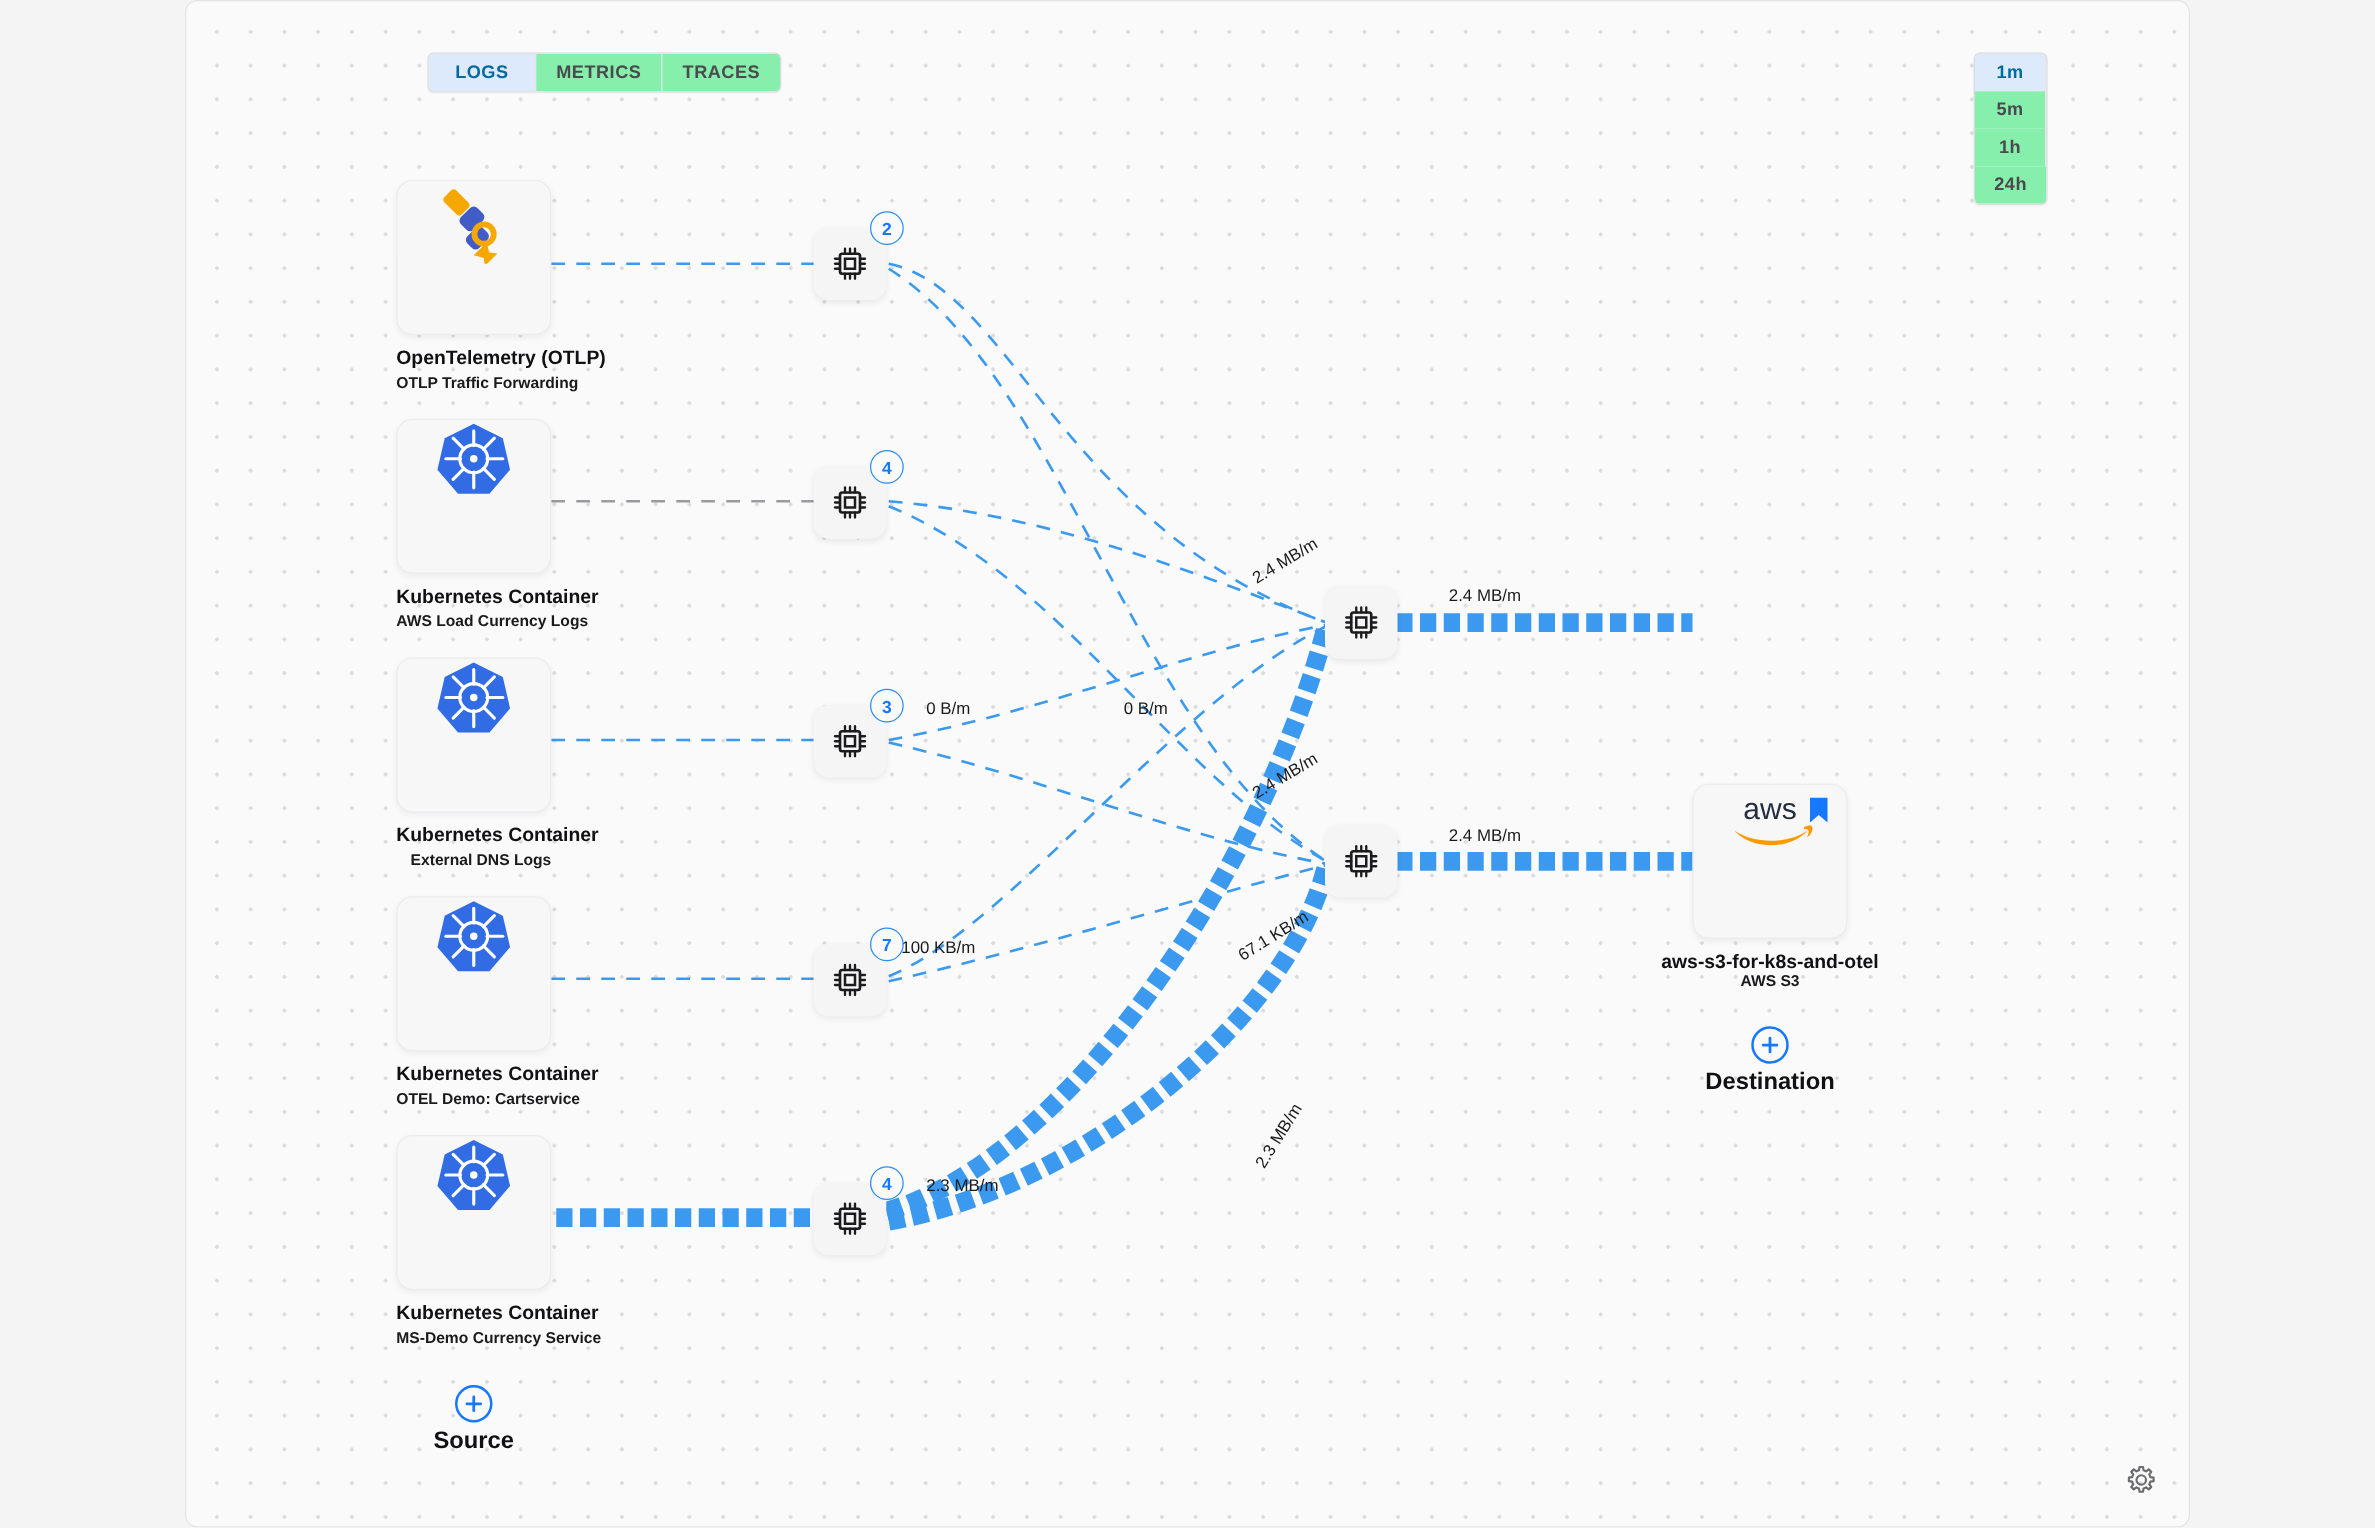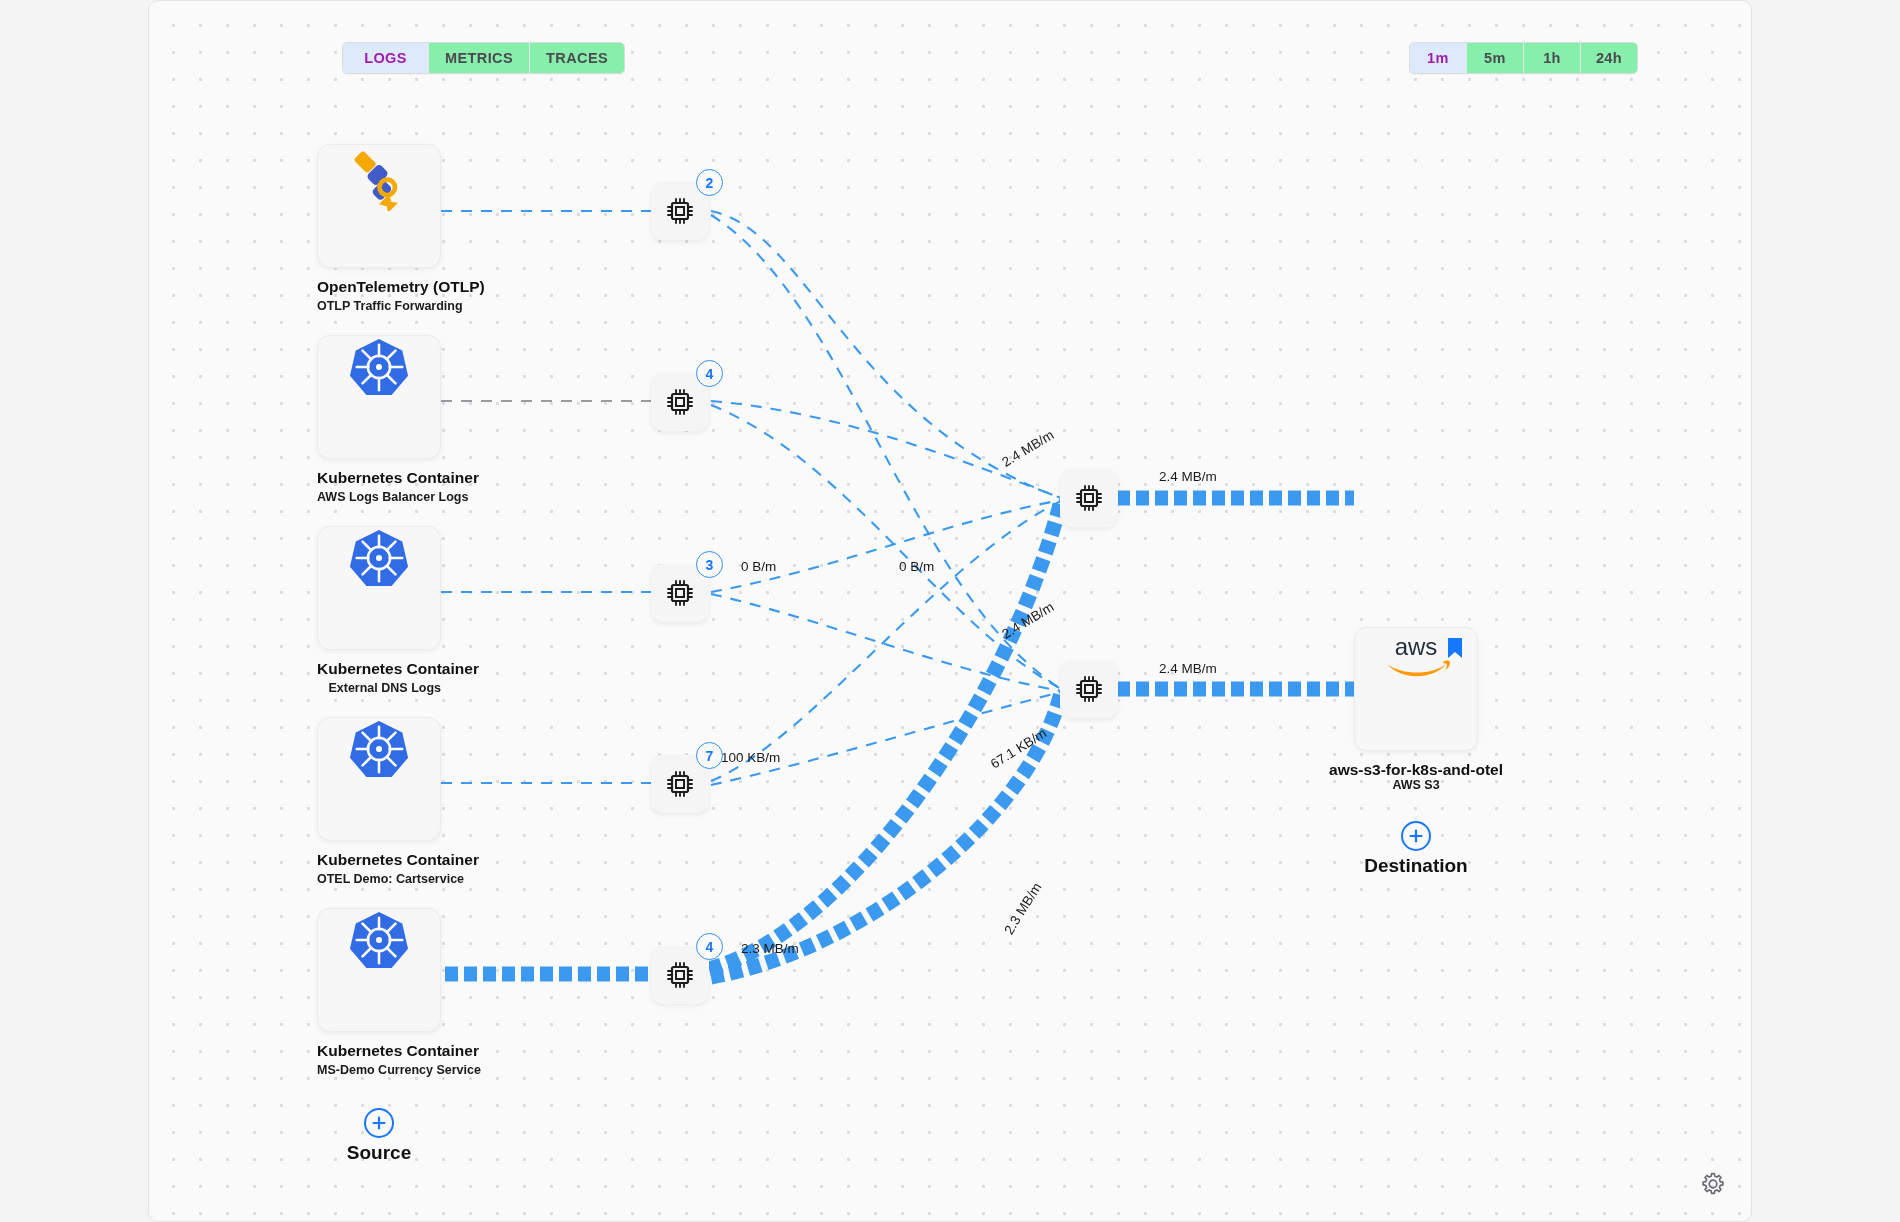--- a/index.html
+++ b/index.html
@@ -55,25 +55,25 @@
     line-height: 30px;
     border-right: 1px solid #e6e6ea;
     text-align: center;
     cursor: pointer;
     user-select: none;
     white-space: nowrap;
   }
   .seg .seg-btn:last-child { border-right: none; }
   .seg .seg-btn.active {
     background: #ddeafc;
-    color: #a21caf;
+    color: #0369a1;
   }
   #tab-group { left: 193px; top: 41px; }
   #tab-group .seg-btn { min-width: 53px; }
-  #range-group { right: 113px; top: 41px; }
+  #range-group { right: 113px; top: 41px; flex-direction: column; }
   #range-group .seg-btn { min-width: 28px; padding: 0 14px; }
 
   
   #edges {
     position: absolute;
     left: 0; top: 0;
     width: 1604px; height: 1222px;
     pointer-events: none;
   }
   .e-thin { fill: none; stroke: #3b9aef; stroke-width: 2.1; stroke-dasharray: 11 9; }
@@ -276,21 +276,21 @@
             <line x1="43" y1="32" x2="56" y2="32"></line>
             <line x1="15" y1="15" x2="24" y2="24"></line>
             <line x1="40" y1="40" x2="49" y2="49"></line>
             <line x1="49" y1="15" x2="40" y2="24"></line>
             <line x1="24" y1="40" x2="15" y2="49"></line>
           </g>
         </svg>
       </div>
       <div class="node-labels">
         <div class="node-title">Kubernetes Container</div>
-        <div class="node-sub">AWS Logs Balancer Logs</div>
+        <div class="node-sub">AWS Load Currency Logs</div>
       </div>
     </div>
 
     <div class="node" style="left:168px; top:525px;">
       <div class="card">
         <svg width="62" height="62" viewBox="0 0 64 64">
           <path d="M32 3 L56 15 L62 41 L45 61 L19 61 L2 41 L8 15 Z" fill="#326ce5"></path>
           <g stroke="#fff" stroke-width="2.6" fill="none" stroke-linecap="round">
             <circle cx="32" cy="32" r="11.5"></circle>
             <circle cx="32" cy="32" r="3.1" fill="#fff" stroke="none"></circle>

